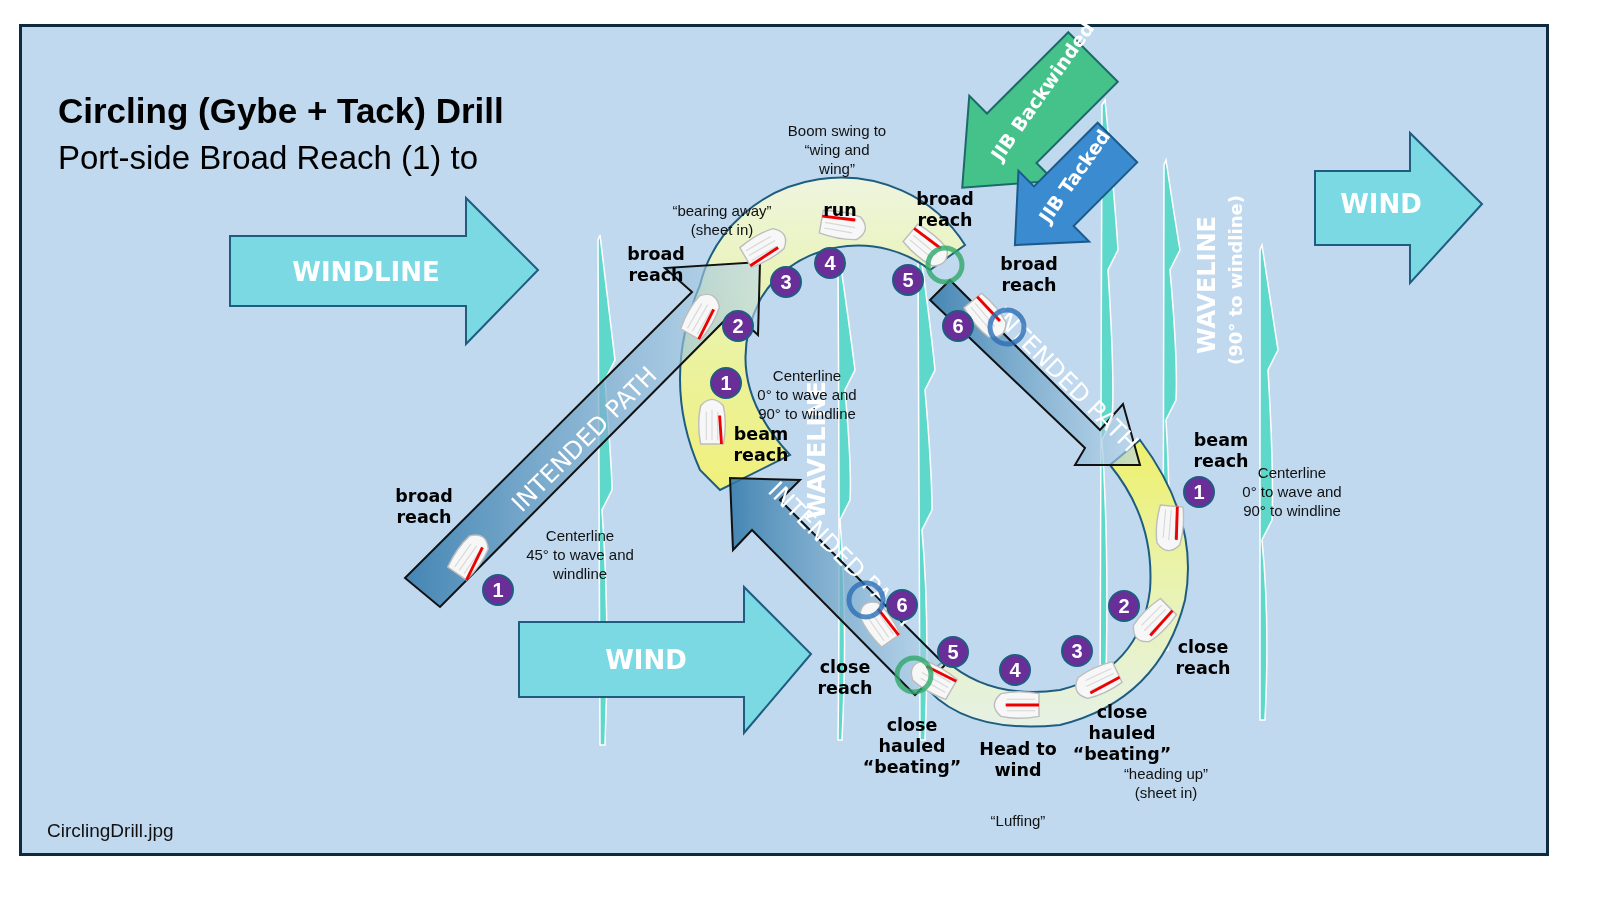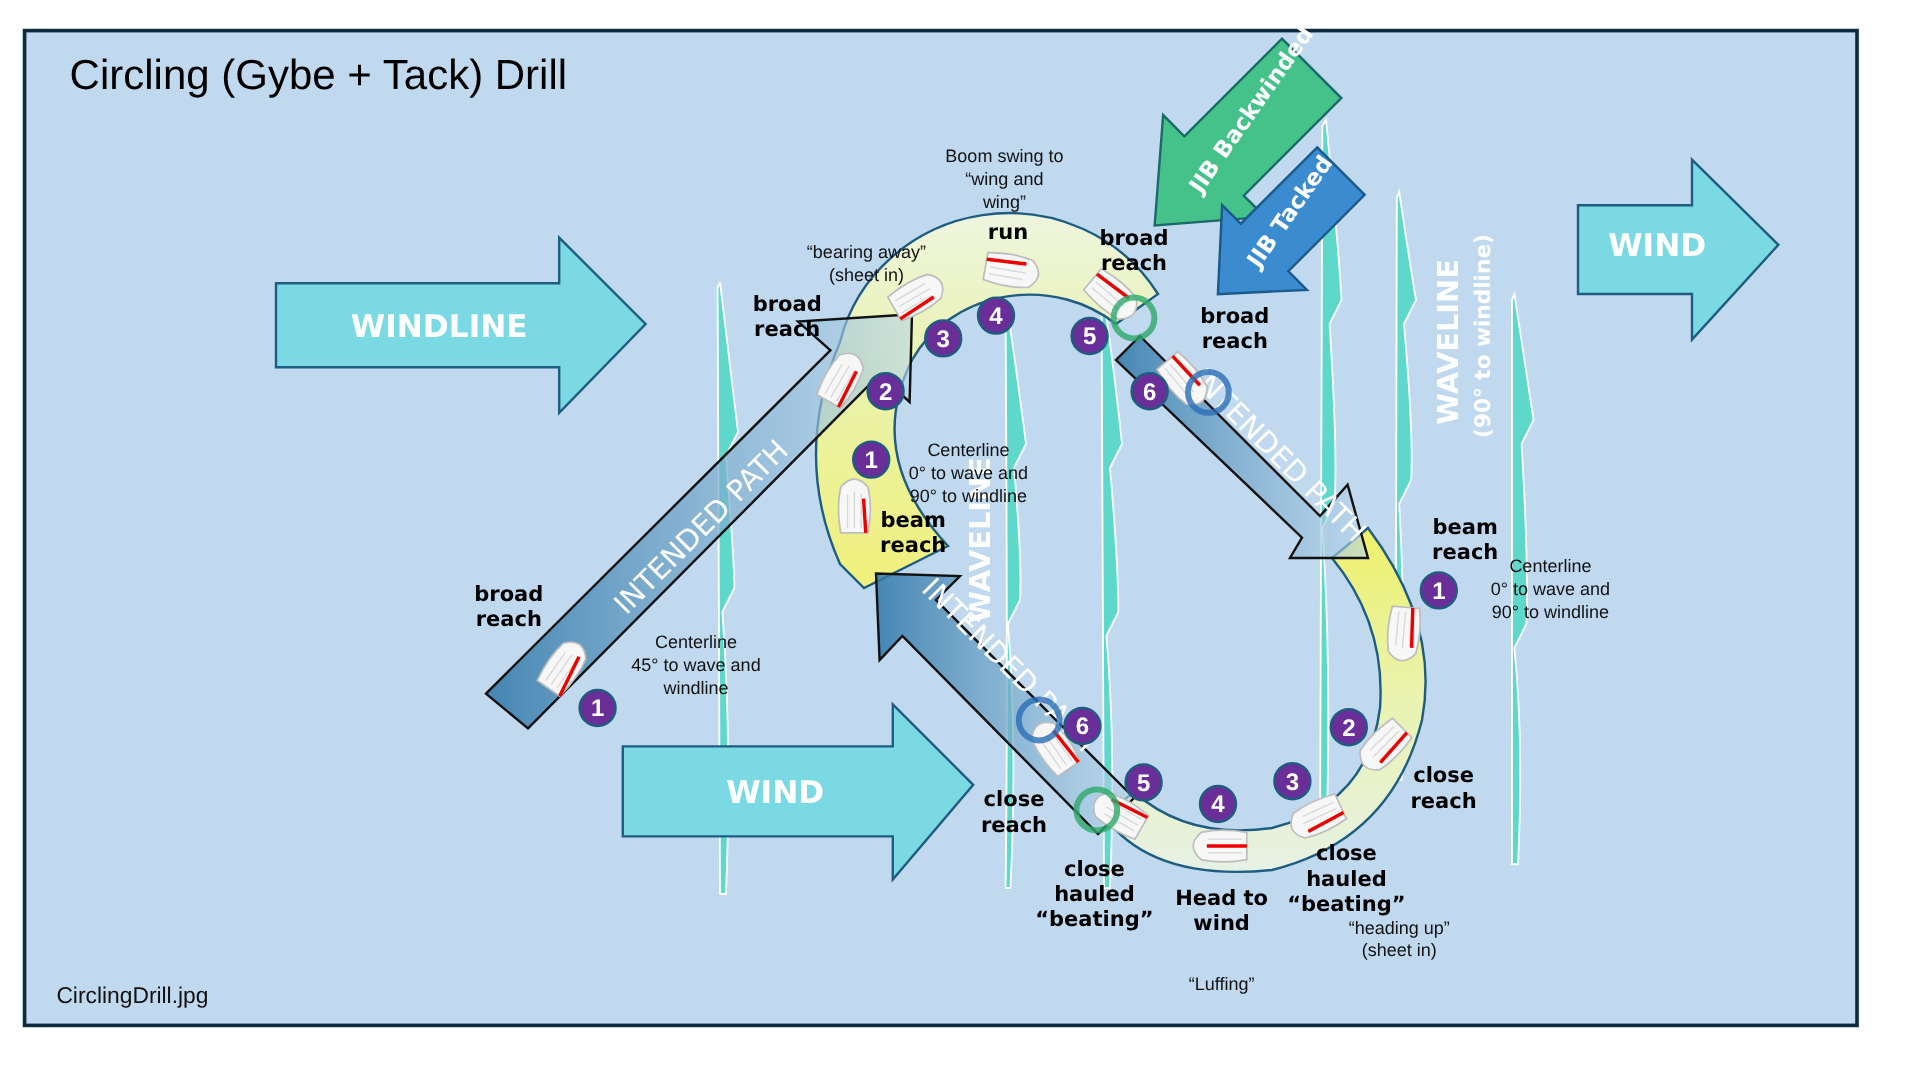--- a/index.html
+++ b/index.html
@@ -1,20 +1,20 @@
 <!DOCTYPE html>
 <html><head>
 <meta charset="utf-8">
 <style>
   html, body { margin:0; padding:0; background:#ffffff; }
   body { width:1600px; height:900px; position:relative; overflow:hidden; font-family:"DejaVu Sans", sans-serif; }
   #frame { position:absolute; left:19px; top:24px; width:1530px; height:832px; background:#c0d9ef; border:3px solid #0e2a3e; box-sizing:border-box; }
   svg#diagram { position:absolute; left:0; top:0; width:1600px; height:900px; }
   .title { position:absolute; left:58px; top:40px; font-family:"Liberation Sans", sans-serif; color:#000; }
-  .title .t1 { font-size:35px; font-weight:normal; line-height:46px; }
+  .title .t1 { font-size:35px; font-weight:bold; line-height:46px;margin-top:48px; }
   .title .t2 { font-size:33px; line-height:47px; }
   .caption { position:absolute; left:47px; top:820px; font-size:19px; font-family:"Liberation Sans", sans-serif; color:#111; }
   .lbl { position:absolute; font-family:"DejaVu Sans", sans-serif; font-weight:bold; font-size:17.5px; color:#000; text-align:center; line-height:21px; white-space:pre-line; }
   .note { position:absolute; font-family:Liberation Sans, sans-serif; font-size:15px; color:#111; text-align:center; line-height:19px; white-space:pre-line; }
   .arrowtext { font-family:"DejaVu Sans", sans-serif; font-weight:bold; fill:#ffffff; }
   .pathtext { font-family:"DejaVu Sans", sans-serif; fill:#ffffff; }
   .num text { font-family:"Liberation Sans", sans-serif; font-weight:bold; font-size:20px; fill:#fff; }
 </style>
 </head>
 <body>
@@ -212,38 +212,39 @@
       </g>
     <g>
         <circle cx="902" cy="605" r="15" fill="#6a2e98" stroke="#1e5d80" stroke-width="2"></circle>
         <text x="902" y="612" text-anchor="middle">6</text>
       </g>
   </g>
 </svg>
 
 <div class="title">
   <div class="t1">Circling (Gybe + Tack) Drill</div>
+  <div class="t2">Port-side Broad Reach (1) to</div>
 </div>
 
 <div class="lbl" style="left:388px;top:486px;width:72px;">broad
 reach</div>
 <div class="note" style="left:505px;top:526px;width:150px;">Centerline
 45° to wave and
 windline</div>
 
 <div class="lbl" style="left:728px;top:424px;width:66px;">beam
 reach</div>
 <div class="note" style="left:740px;top:366px;width:134px;">Centerline
 0° to wave and
 90° to windline</div>
 <div class="lbl" style="left:622px;top:244px;width:68px;">broad
 reach</div>
 <div class="note" style="left:656px;top:201px;width:132px;">“bearing away”
 (sheet in)</div>
-<div class="lbl" style="left:815px;top:184px;width:50px;">run</div>
+<div class="lbl" style="left:815px;top:200px;width:50px;">run</div>
 <div class="note" style="left:772px;top:121px;width:130px;">Boom swing to
 “wing and
 wing”</div>
 <div class="lbl" style="left:910px;top:189px;width:70px;">broad
 reach</div>
 <div class="lbl" style="left:994px;top:254px;width:70px;">broad
 reach</div>
 
 <div class="lbl" style="left:1188px;top:430px;width:66px;">beam
 reach</div>

